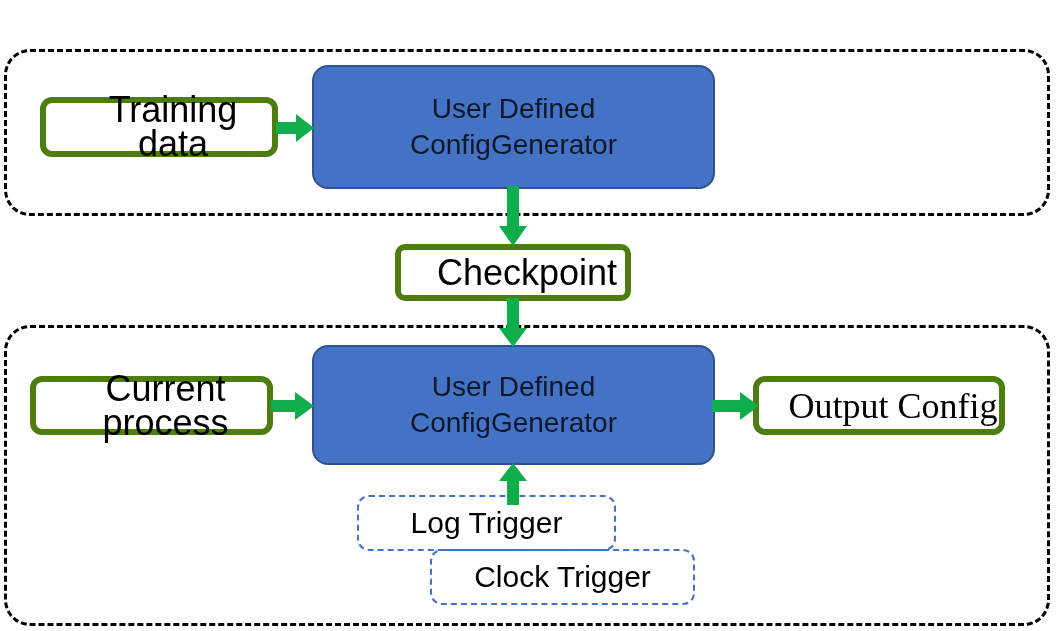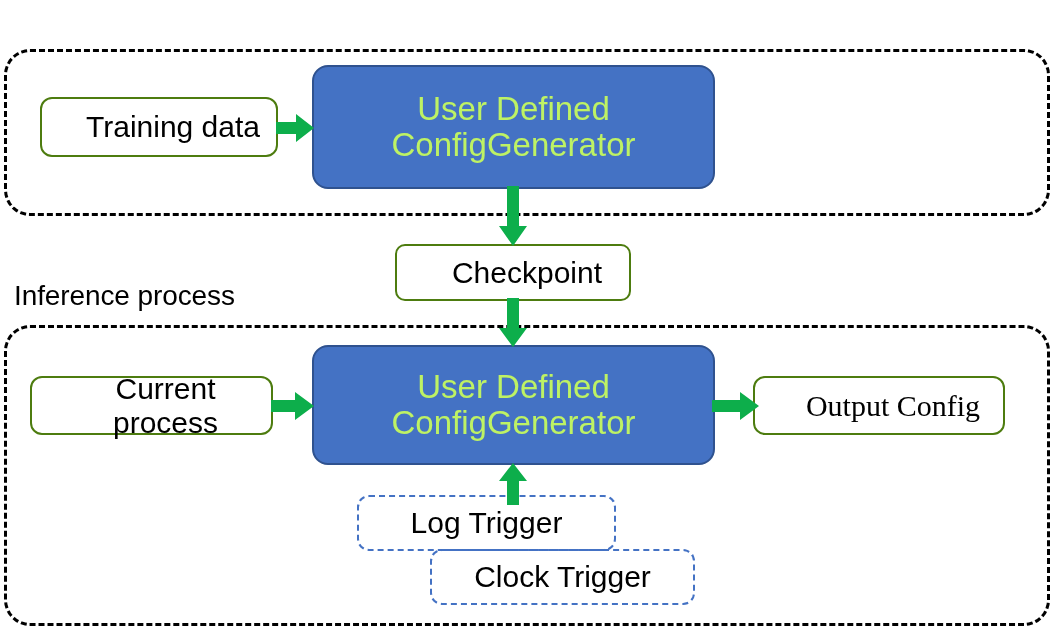--- a/index.html
+++ b/index.html
@@ -48,40 +48,40 @@
     position: absolute;
     box-sizing: border-box;
     display: flex;
     align-items: center;
     justify-content: center;
     text-align: center;
     background: #ffffff;
     color: #000000;
   }
   .node.outline {
-    border: 2px solid #4d7c0f;
+    border: 6px solid #4d7c0f;
     border-radius: 12px;
-    font-size: 30px;
+    font-size: 36px;
     line-height: 34px;
     padding-left: 28px;
   }
   .node.outline.tight { border-radius: 10px; }
 
   #node-training-data  { left: 40px;  top: 97px;  width: 238px; height: 60px; }
   #node-checkpoint     { left: 395px; top: 244px; width: 236px; height: 57px; }
   #node-current-status { left: 30px;  top: 376px; width: 243px; height: 59px; }
   #node-output-config  { left: 753px; top: 376px; width: 252px; height: 59px; font-family: Liberation Serif, serif; }
 
   
   .node.filled {
     background: #4472C4;
     border: 2px solid #2F528F;
     border-radius: 16px;
-    color: #bef264;
-    font-size: 33px;
+    color: #0f172a;
+    font-size: 28px;
     line-height: 36px;
     flex-direction: column;
   }
   #node-generator-train { left: 312px; top: 65px;  width: 403px; height: 124px; }
   #node-generator-infer { left: 312px; top: 345px; width: 403px; height: 120px; }
   .filled .line { display: block; }
 
   
   .node.dashed-blue {
     border: 2px dashed #4472C4;
@@ -139,21 +139,20 @@
   <div class="node outline tight" id="node-checkpoint">
     <span>Checkpoint</span>
   </div>
 
   <div class="arrow" id="arrow-checkpoint-to-gen">
     <svg width="30" height="50" viewBox="0 0 30 50">
       <path d="M9 0 L21 0 L21 30 L29 30 L15 49 L1 30 L9 30 Z" fill="#0DAE4B"></path>
     </svg>
   </div>
 
-  <div class="section-label" id="label-inference">Inference process</div>
 
   <div class="group-box" id="group-inference"></div>
 
   <div class="node outline" id="node-current-status">
     <span>Current process</span>
   </div>
 
   <div class="node filled" id="node-generator-infer">
     <span class="line">User Defined</span>
     <span class="line">ConfigGenerator</span>

